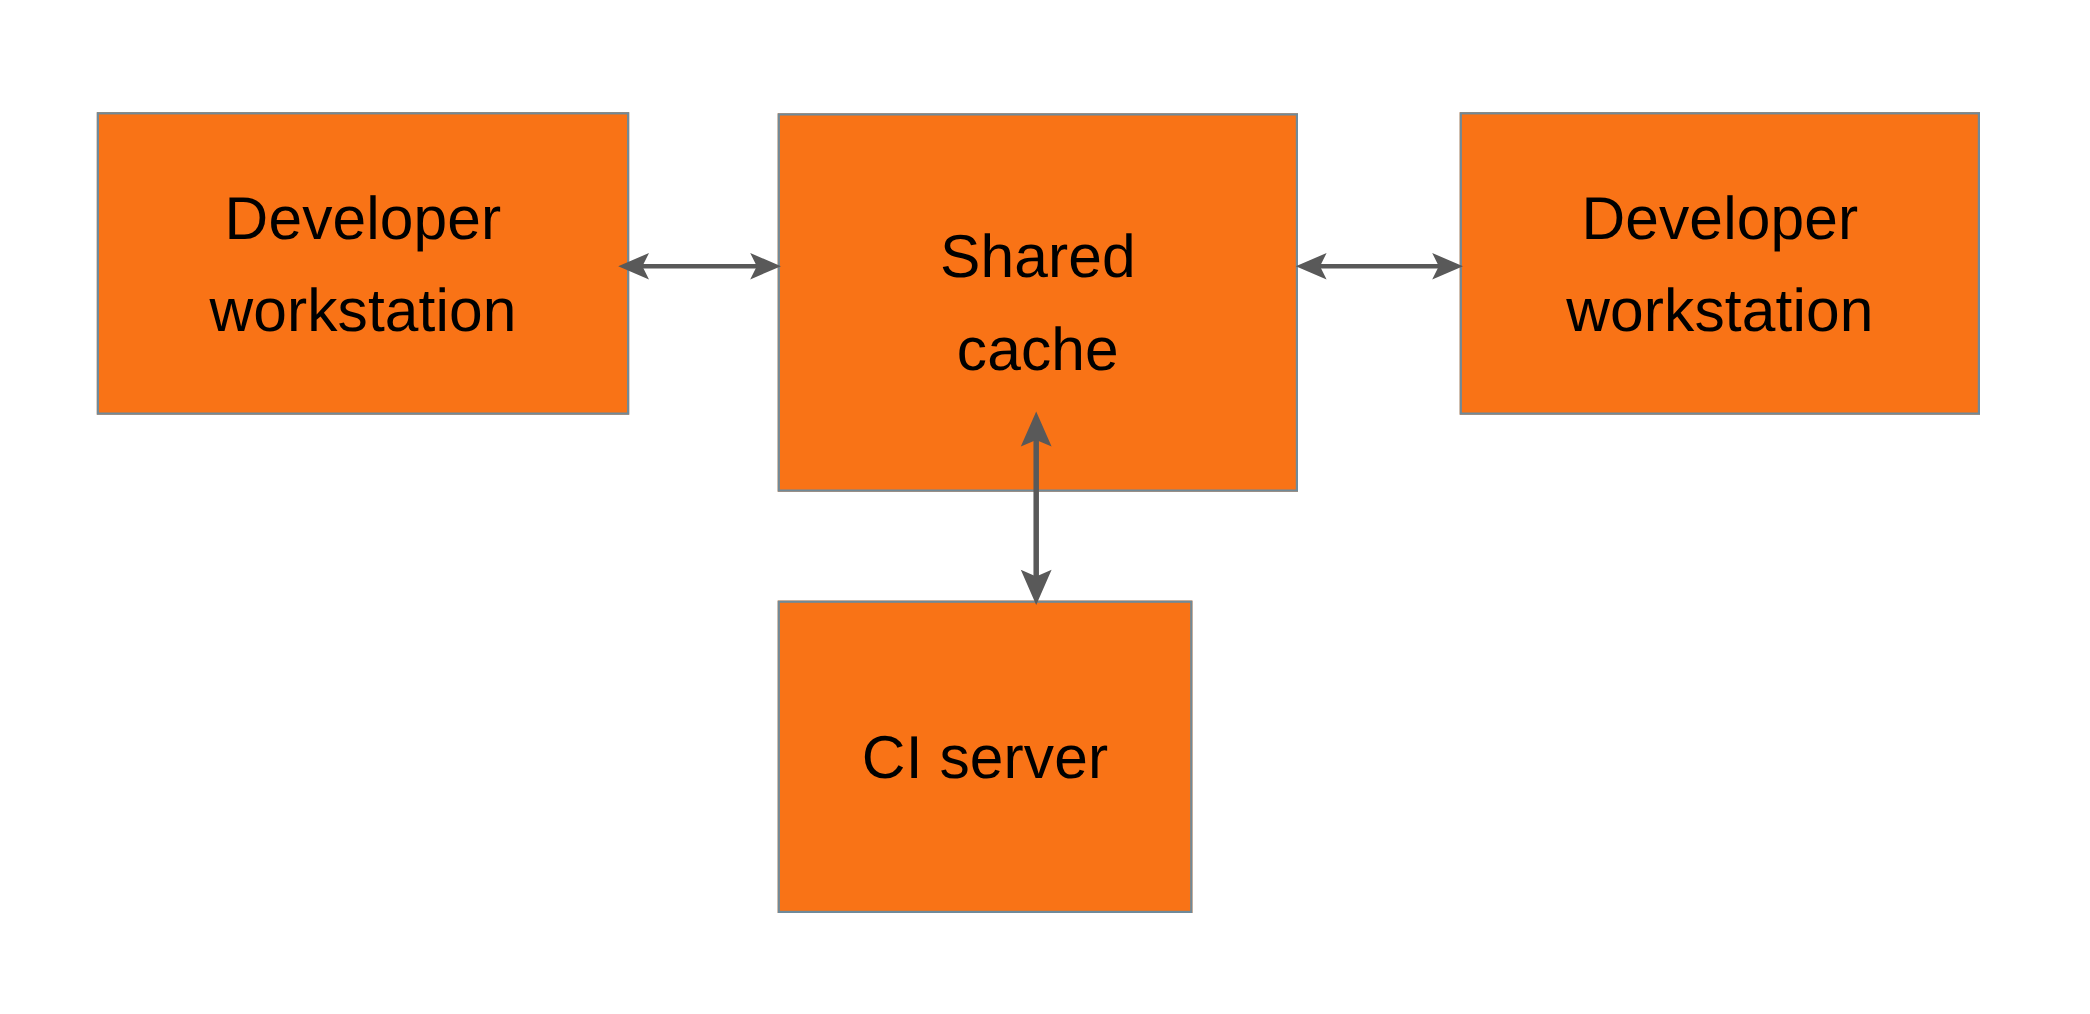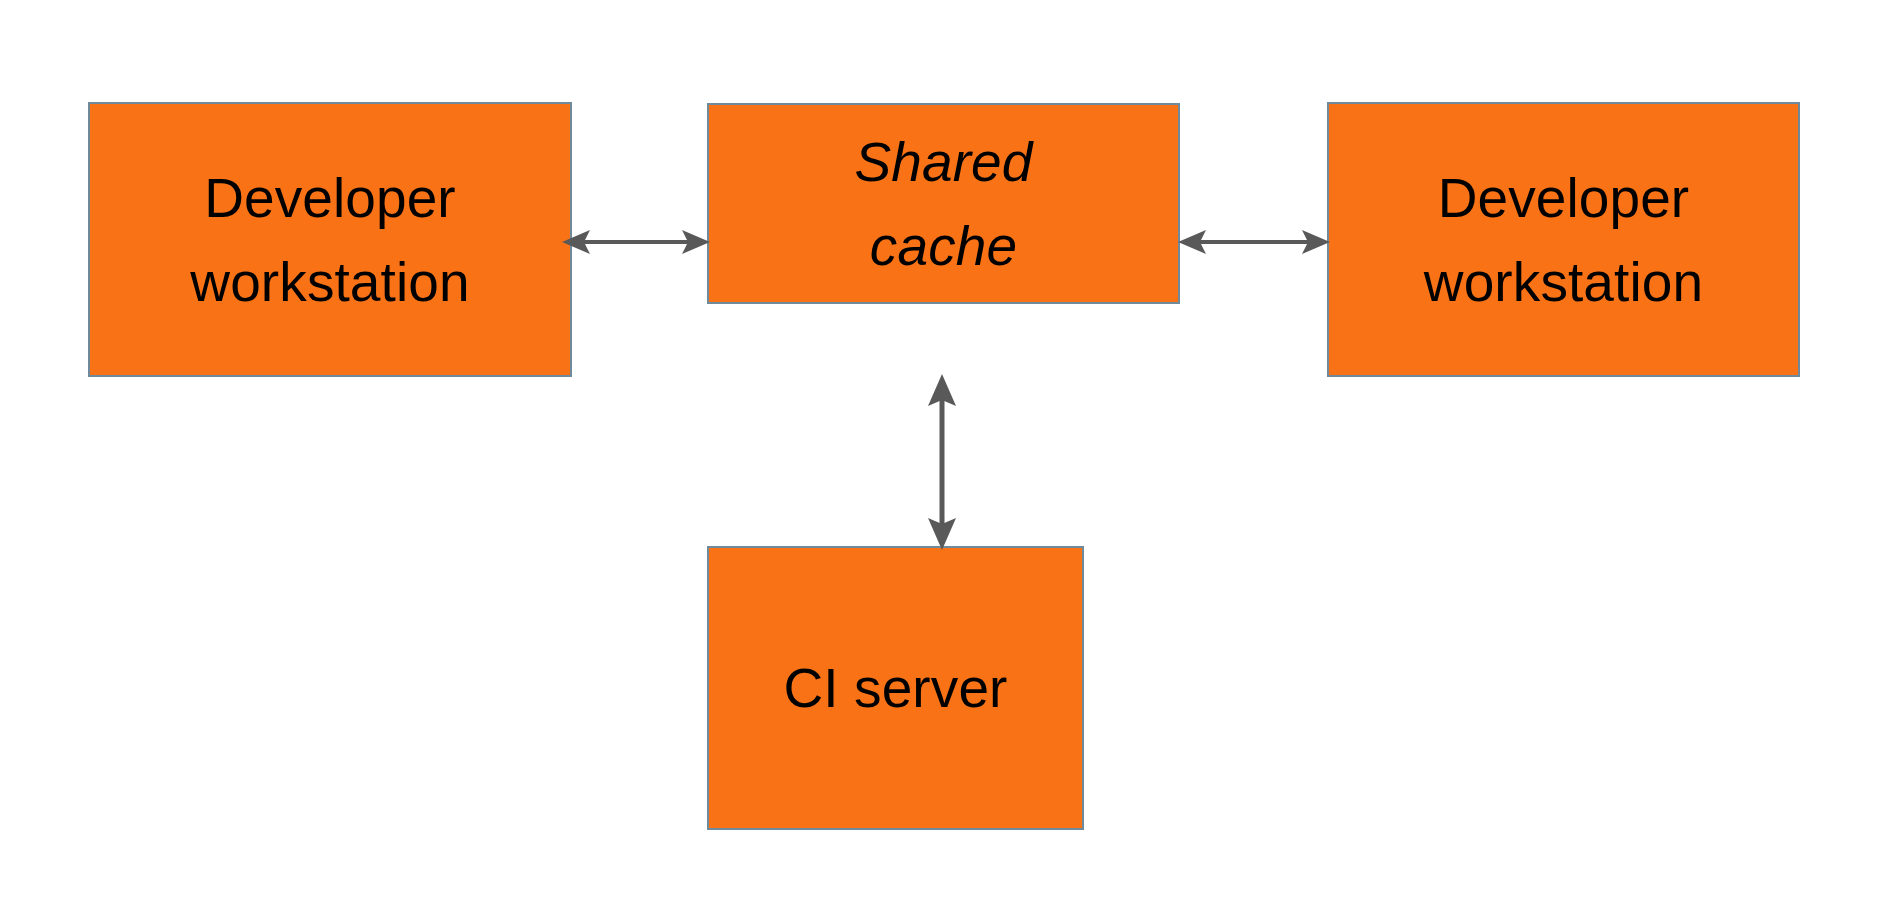--- a/index.html
+++ b/index.html
@@ -32,21 +32,21 @@
     color: #000000;
     font-size: 55px;
     line-height: 84px;
     font-weight: 400;
     letter-spacing: 0.1px;
     white-space: pre-line;
     padding: 0 10px;
   }
   
   #node-dev-left   { left: 88px;  top: 102px; width: 484px; height: 275px; }
-  #node-shared     { left: 707px; top: 103px; width: 473px; height: 201px; font-style: italic; }
+  #node-shared     { left: 707px; top: 103px; width: 473px; height: 344px; }
   #node-dev-right  { left: 1327px;top: 102px; width: 473px; height: 275px; }
   #node-ci         { left: 707px; top: 546px; width: 377px; height: 284px; }
 
   .edge {
     position: absolute;
   }
   #edge-left-shared  { left: 560px;  top: 216px; width: 152px; height: 52px; }
   #edge-shared-right { left: 1176px; top: 216px; width: 156px; height: 52px; }
   #edge-shared-ci    { left: 916px;  top: 372px; width: 52px;  height: 180px; }
   .edge svg { display: block; width: 100%; height: 100%; overflow: visible; }

